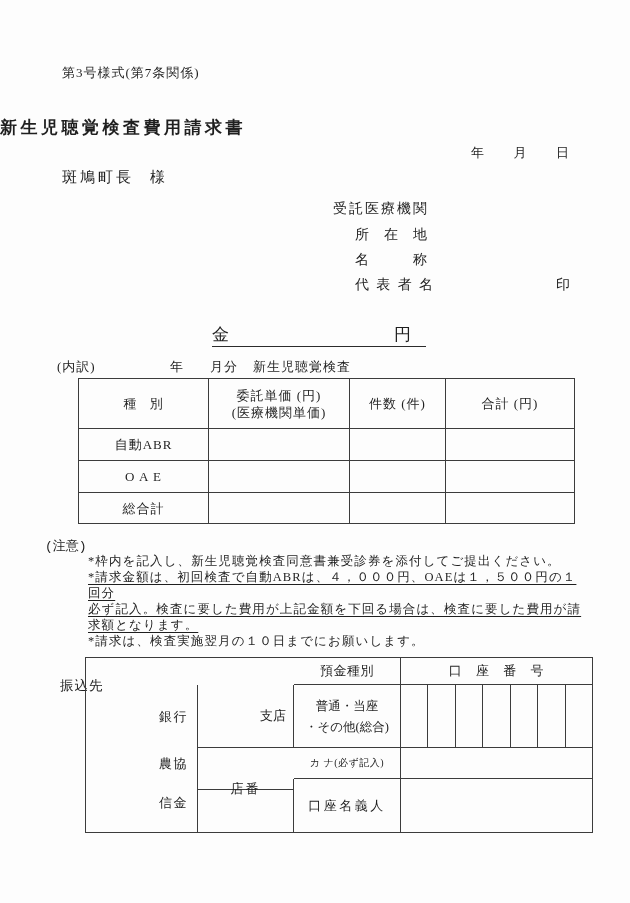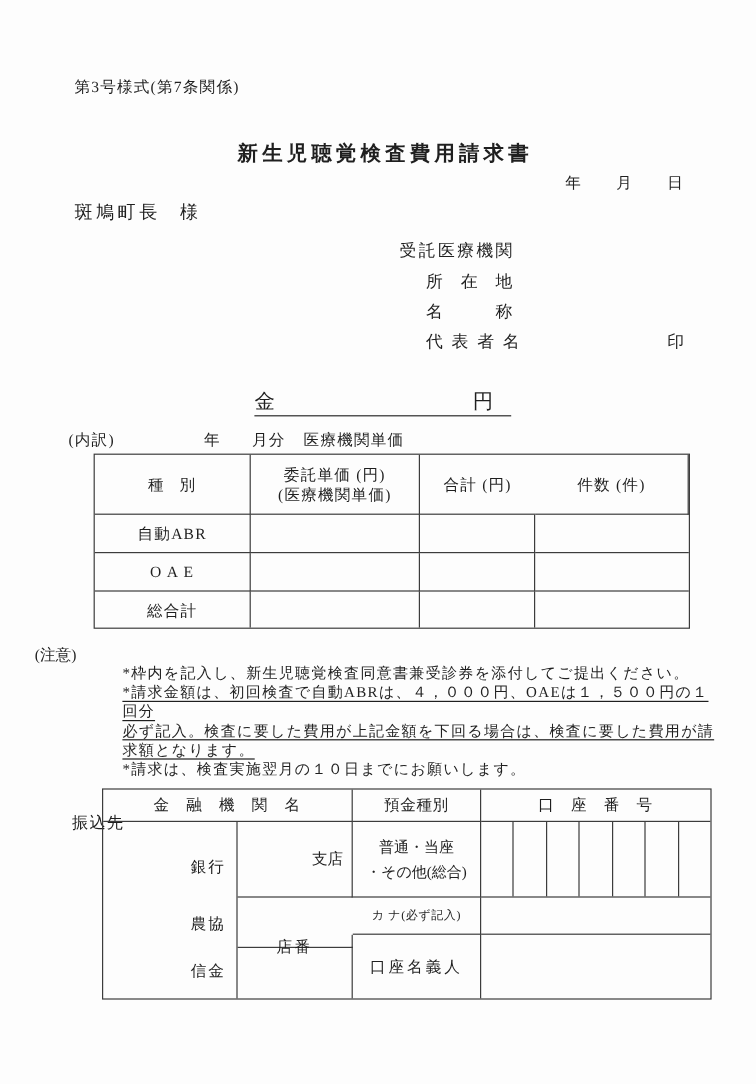--- a/index.html
+++ b/index.html
@@ -8,21 +8,21 @@
     background:#fdfdfd;
     font-family:"Liberation Serif","DejaVu Serif",serif;
     color:#1f1f1f;
     position:relative;
     overflow:hidden;
   }
   #page{position:absolute;left:0;top:0;width:630px;height:903px;}
   .abs{position:absolute;}
   
   .form-no{left:62px;top:64px;font-size:13px;letter-spacing:1px;}
-  .title{left:12px;right:0;top:116px;text-align:center;font-size:17px;font-weight:bold;letter-spacing:3.5px;}
+  .title{left:0;right:0;top:116px;text-align:left;font-size:17px;font-weight:bold;letter-spacing:3.5px;}
   .date-line{left:471px;top:144px;width:98px;display:flex;justify-content:space-between;font-size:13px;}
   .addressee{left:62px;top:168px;font-size:15px;letter-spacing:3px;}
   .addressee .honorific{margin-left:16px;}
   .recip-heading{left:333px;top:200px;font-size:14px;letter-spacing:2px;}
   .jrow{font-size:14px;display:flex;justify-content:space-between;width:72px;}
   .jrow-addr{left:355px;top:226px;}
   .jrow-name{left:355px;top:251px;}
   .jrow-rep{left:355px;top:276px;width:78px;}
   .seal{left:556px;top:276px;font-size:14px;}
   
@@ -50,22 +50,22 @@
   }
   .ct-cell{
     border-right:1px solid #3c3c3c;border-bottom:1px solid #3c3c3c;
     display:flex;flex-direction:column;align-items:center;justify-content:center;
     font-size:13px;letter-spacing:1px;text-align:center;line-height:17px;
   }
   .no-r{border-right:none!important;}
   .no-b{border-bottom:none!important;}
   .ws{word-spacing:8px;}
   
-  .notes-heading{left:29px;top:537px;font-size:13px;}
-  .notes{left:88px;top:553px;width:500px;font-size:12.5px;letter-spacing:1.1px;line-height:16px;margin-left:14px;}
+  .notes-heading{left:45px;top:537px;font-size:13px;font-family:Liberation Mono, monospace;}
+  .notes{left:88px;top:553px;width:500px;font-size:12.5px;letter-spacing:1.1px;line-height:16px;}
   .ul{text-decoration:underline;text-underline-offset:3px;}
   
   .transfer-heading{left:60px;top:639px;font-size:13.5px;letter-spacing:1px;margin-top:38px;}
   #transfer-table{
     position:absolute;left:85px;top:657px;width:508px;height:176px;
     display:grid;
     grid-template-columns:112px 96px 107px 1fr;
     grid-template-rows:27px 63px 31px 1fr;
     border:1px solid #3c3c3c;
     box-sizing:border-box;
@@ -74,21 +74,21 @@
     border-right:1px solid #3c3c3c;border-bottom:1px solid #3c3c3c;
     display:flex;align-items:center;justify-content:center;
     font-size:13px;box-sizing:border-box;
   }
   .tt-h-bank{grid-column:1/3;grid-row:1;word-spacing:9px;letter-spacing:1px;}
   .tt-h-type{grid-column:3;grid-row:1;letter-spacing:0.5px;}
   .tt-h-acct{grid-column:4;grid-row:1;word-spacing:9px;letter-spacing:1px;}
   .tt-banks{
     grid-column:1;grid-row:2/5;
     display:flex;flex-direction:column;align-items:flex-end;
-    padding-right:9px;border-bottom:none;justify-content:flex-end;
+    padding-right:9px;border-bottom:none;justify-content:flex-start;
   }
   .bank-slot{display:flex;align-items:center;letter-spacing:1.5px;}
   .bank-slot.s1{height:63px;}
   .bank-slot.s2{height:31px;}
   .bank-slot.s3{height:47px;}
   .tt-branch{grid-column:2;grid-row:2;justify-content:flex-end;padding-right:7px;}
   .tt-branchno{grid-column:2;grid-row:3;letter-spacing:2px;margin-top:41px;}
   .tt-c2r3{grid-column:2;grid-row:4;border-bottom:none;}
   .tt-type{grid-column:3;grid-row:2;flex-direction:column;gap:7px;font-size:12.5px;line-height:14px;}
   .tt-kana{grid-column:3;grid-row:3;font-size:10px;letter-spacing:0.5px;}
@@ -136,30 +136,30 @@
   <div class="abs seal">印</div>
 
   <div class="abs amount-line">
     <span>金</span>
     <span class="yen">円</span>
   </div>
 
   <div class="abs bd bd-label">(内訳)</div>
   <div class="abs bd bd-year">年</div>
   <div class="abs bd bd-month">月分</div>
-  <div class="abs bd bd-subject">医療機関単価</div>
+  <div class="abs bd bd-subject">新生児聴覚検査</div>
 
   <div id="cost-table">
     <div class="ct-cell ws">種 別</div>
     <div class="ct-cell">
       <div>委託単価 (円)</div>
       <div>(医療機関単価)</div>
     </div>
+    <div class="ct-cell">件数 (件)</div>
     <div class="ct-cell no-r">合計 (円)</div>
-    <div class="ct-cell">件数 (件)</div>
 
     <div class="ct-cell">自動ABR</div>
     <div class="ct-cell"></div>
     <div class="ct-cell"></div>
     <div class="ct-cell no-r"></div>
 
     <div class="ct-cell">O A E</div>
     <div class="ct-cell"></div>
     <div class="ct-cell"></div>
     <div class="ct-cell no-r"></div>
@@ -175,21 +175,20 @@
     <div>*枠内を記入し、新生児聴覚検査同意書兼受診券を添付してご提出ください。</div>
     <div class="ul">*請求金額は、初回検査で自動ABRは、４，０００円、OAEは１，５００円の１回分</div>
     <div class="ul">必ず記入。検査に要した費用が上記金額を下回る場合は、検査に要した費用が請</div>
     <div class="ul">求額となります。</div>
     <div>*請求は、検査実施翌月の１０日までにお願いします。</div>
   </div>
 
   <div class="abs transfer-heading">振込先</div>
 
   <div id="transfer-table">
-    <div class="tt-cell tt-h-bank">金 融 機 関 名</div>
     <div class="tt-cell tt-h-type">預金種別</div>
     <div class="tt-cell tt-h-acct no-r">口 座 番 号</div>
 
     <div class="tt-cell tt-banks">
       <div class="bank-slot s1">銀行</div>
       <div class="bank-slot s2">農協</div>
       <div class="bank-slot s3">信金</div>
     </div>
 
     <div class="tt-cell tt-branch">支店</div>

